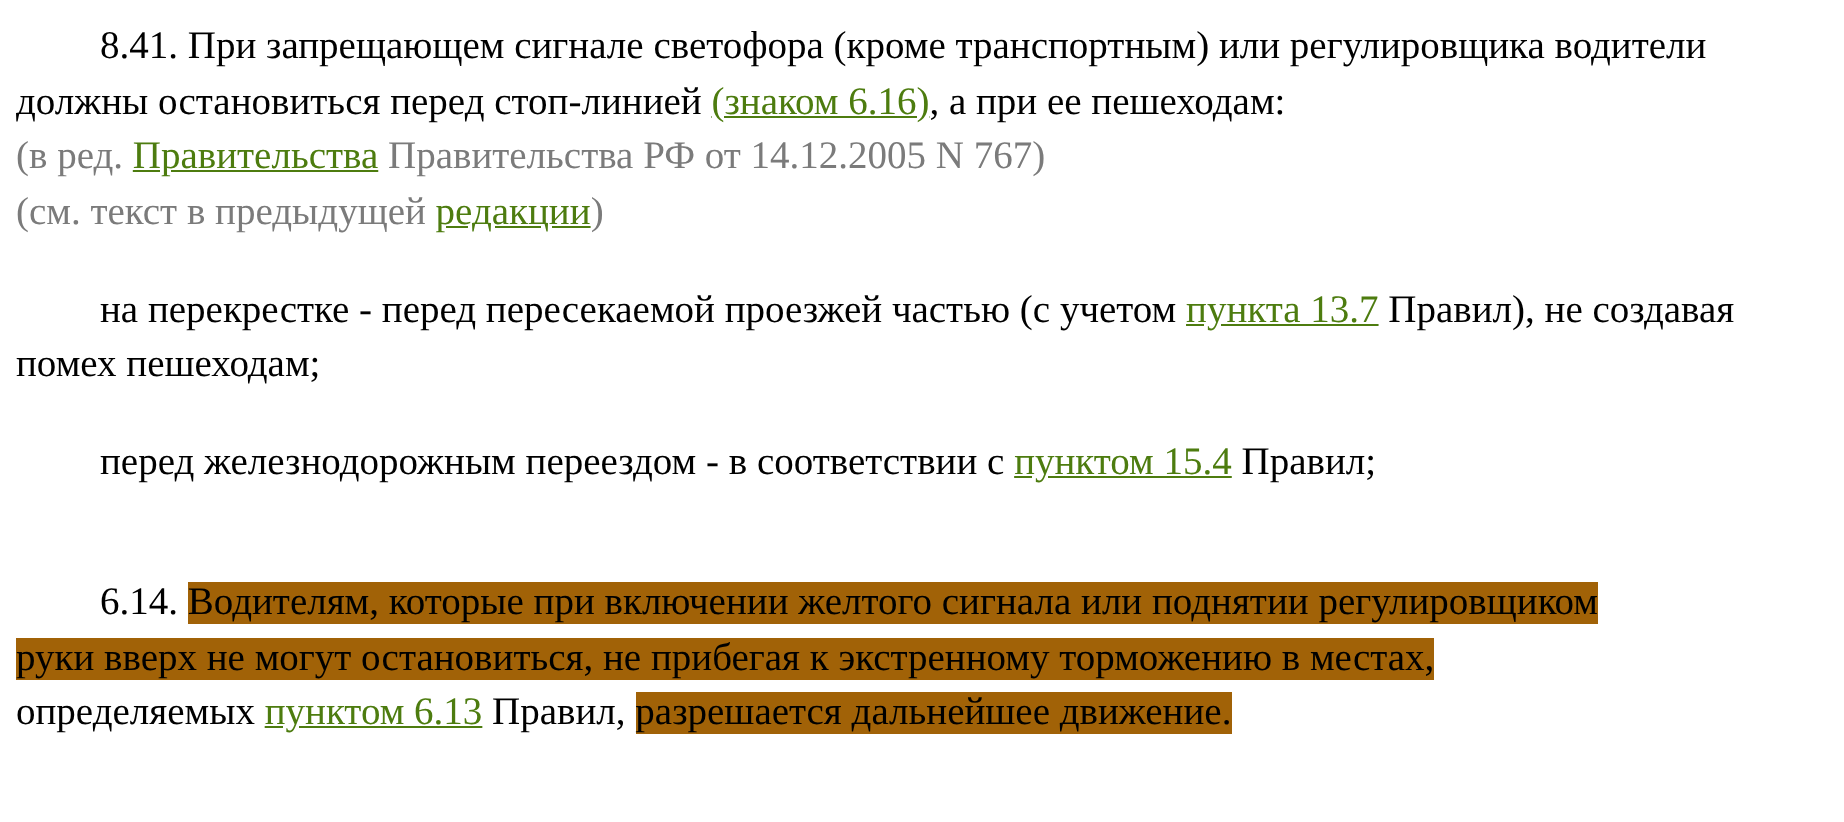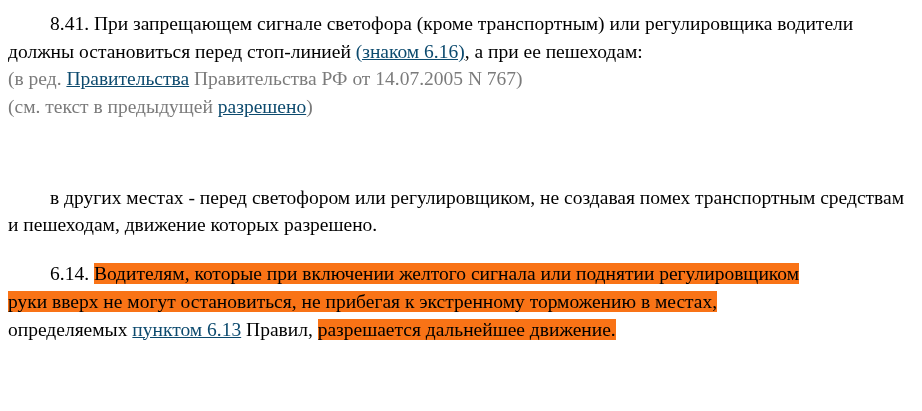--- a/index.html
+++ b/index.html
@@ -31,51 +31,52 @@
   .indent {
     text-indent: 42px;
   }
   .gap {
     height: 21px;
   }
   .note {
     color: #7b7b7b;
   }
   a.link {
-    color: #0c4a6e;
+    color: #4d7c0f;
     cursor: pointer;
   }
   .hl {
-    background: #f97316;
+    background: #a16207;
   }
   .p613 {
     text-indent: 42px;
   }
   .p614 {
     text-indent: 42px;
   }
 </style>
 </head>
 <body>
 
 <div class="doc">
 
   <p class="para p613"><span>8.41.</span><span> При запрещающем сигнале светофора (кроме транспортным) или регулировщика водители должны остановиться перед стоп-линией </span><a class="link" href="#">(знаком 6.16)</a><span>, а при ее пешеходам:</span></p>
 
-  <p class="para note"><span>(в ред. </span><a class="link" href="#">Правительства</a><span> Правительства РФ от 14.07.2005 N 767)</span></p>
+  <p class="para note"><span>(в ред. </span><a class="link" href="#">Правительства</a><span> Правительства РФ от 14.12.2005 N 767)</span></p>
 
-  <p class="para note"><span>(см. текст в предыдущей </span><a class="link" href="#">разрешено</a><span>)</span></p>
+  <p class="para note"><span>(см. текст в предыдущей </span><a class="link" href="#">редакции</a><span>)</span></p>
 
   <div class="gap"></div>
 
+  <p class="para indent"><span>на перекрестке - перед пересекаемой проезжей частью (с учетом </span><a class="link" href="#">пункта 13.7</a><span> Правил), не создавая помех пешеходам;</span></p>
 
   <div class="gap"></div>
 
+  <p class="para indent"><span>перед железнодорожным переездом - в соответствии с </span><a class="link" href="#">пунктом 15.4</a><span> Правил;</span></p>
 
   <div class="gap"></div>
 
-  <p class="para indent">в других местах - перед светофором или регулировщиком, не создавая помех транспортным средствам и пешеходам, движение которых разрешено.</p>
 
   <div class="gap"></div>
 
   <p class="para p614"><span>6.14.</span> <span class="hl">Водителям, которые при включении желтого сигнала или поднятии регулировщиком</span><br><span class="hl">руки вверх не могут остановиться, не прибегая к экстренному торможению в местах,</span><br><span>определяемых </span><a class="link" href="#">пунктом 6.13</a><span> Правил, </span><span class="hl">разрешается дальнейшее движение.</span></p>
 
 </div>
 
 </body></html>

